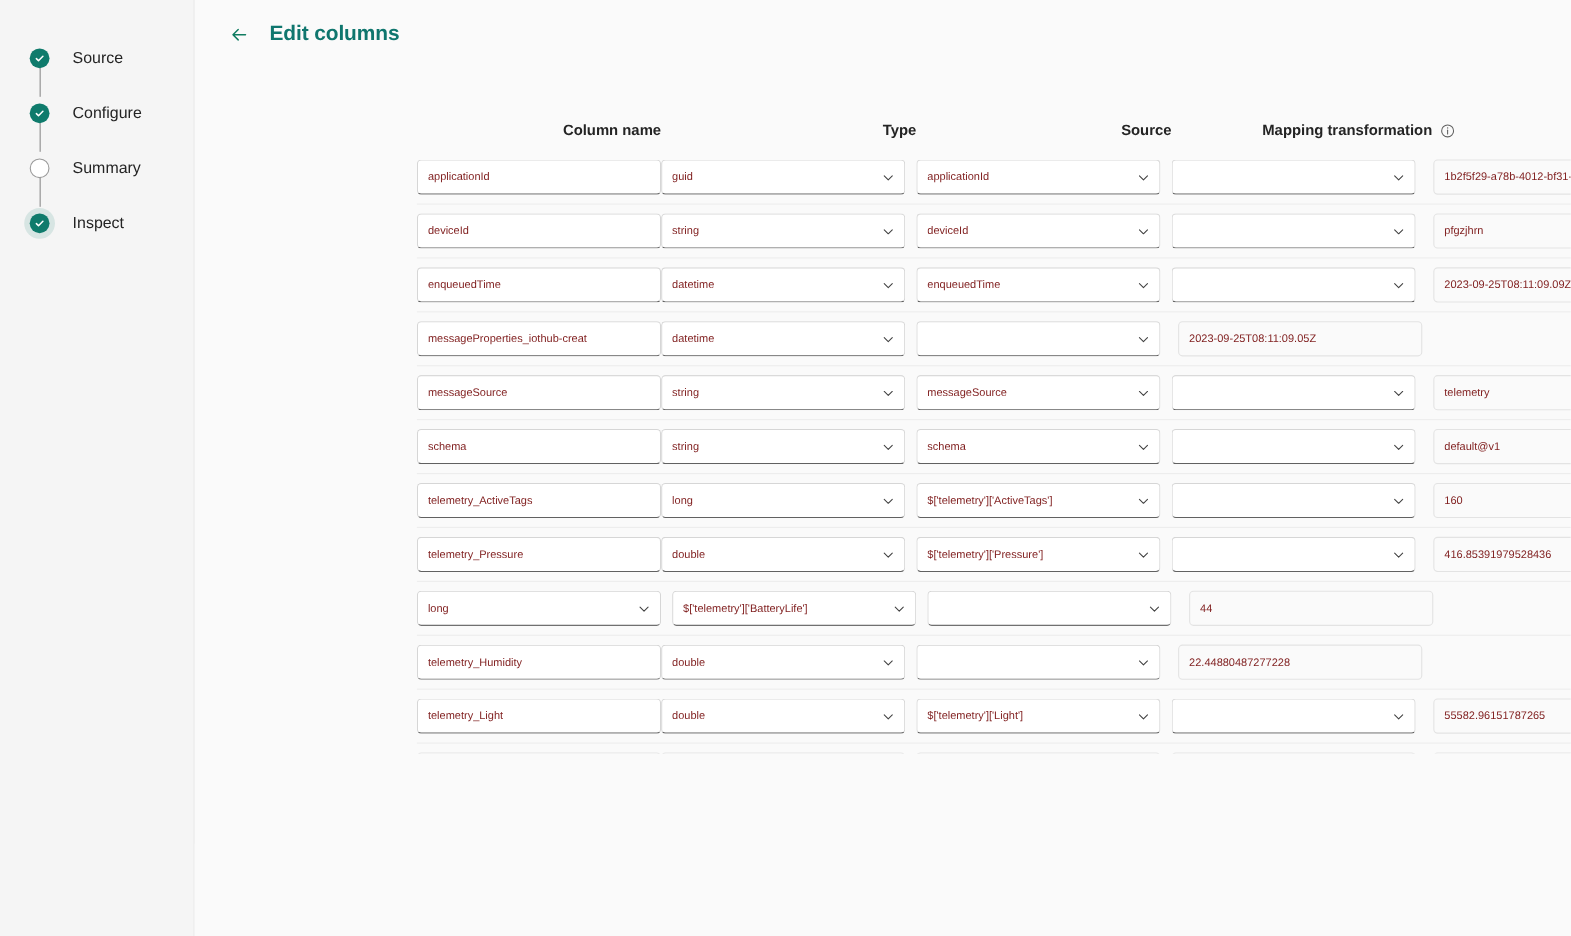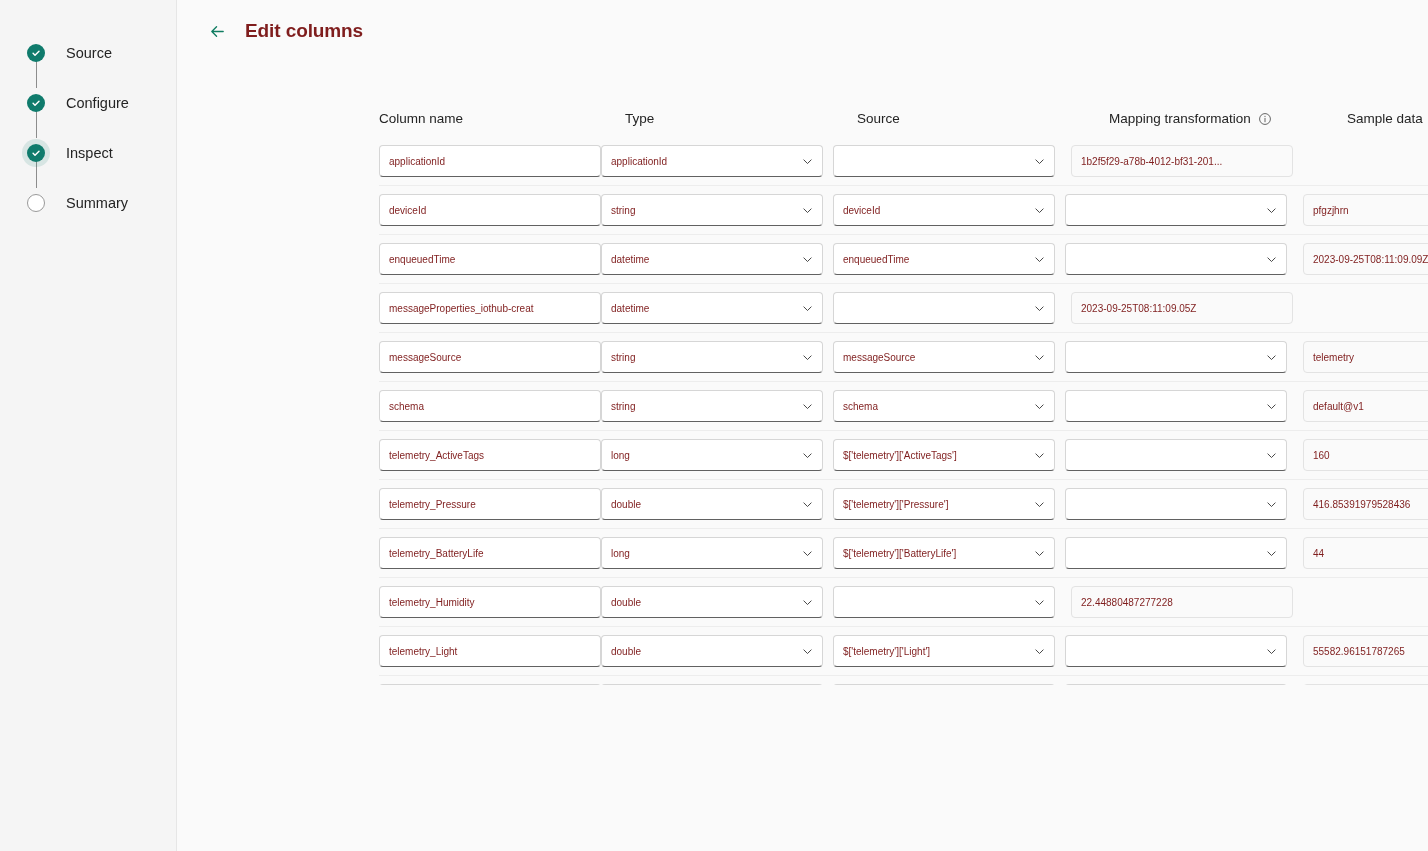--- a/index.html
+++ b/index.html
@@ -116,21 +116,21 @@
     display: flex; align-items: center; justify-content: center;
     background: transparent; border: none; cursor: pointer;
     color: #107c61;
     flex: none;
   }
 
   .panel-title {
     margin-left: 14px;
     font-size: 19px;
     font-weight: bold;
-    color: #7f1d1d;
+    color: #0f766e;
     letter-spacing: -0.1px;
   }
 
   
   .addcol-row {
     display: flex;
     justify-content: flex-end;
     padding-right: 33px;
     height: 36px;
     align-items: center;
@@ -148,29 +148,30 @@
     display: flex;
     height: 26px;
     align-items: flex-start;
     position: relative;
     left: -202px;
     padding-left: 202px;
   }
 
   .ch {
     font-size: 13.5px;
-    font-weight: normal;
+    font-weight: bold;
     color: #242424;
     display: flex;
     align-items: center;
     gap: 7px;
+    justify-content: flex-end;
   }
 
   .ch.c1 { width: 222px; }
-  .ch.c2 { width: 232px; margin-left: 24px; }
+  .ch.c2 { width: 232px; }
   .ch.c3 { width: 232px; }
   .ch.c4 { width: 238px; margin-left: 20px; }
   .ch.c5 { width: 230px; }
 
   .info-icon {
     width: 14px; height: 14px;
     display: inline-flex;
     color: #616161;
   }
 
@@ -278,35 +279,35 @@
         <div class="step">
           <span class="step-marker">
             <span class="step-dot">
               <svg width="10" height="10" viewBox="0 0 12 12" fill="none" stroke="#ffffff" stroke-width="1.7">
                 <path d="M2.5 6.3l2.3 2.3L9.6 3.8" stroke-linecap="round" stroke-linejoin="round"></path>
               </svg>
             </span>
           </span>
           <span class="step-label">Configure</span>
         </div>
+        <div class="step pending">
+          <span class="step-marker">
+            <span class="step-dot"></span>
+          </span>
+          <span class="step-label">Summary</span>
+        </div>
         <div class="step focused">
           <span class="step-marker">
             <span class="step-dot">
               <svg width="10" height="10" viewBox="0 0 12 12" fill="none" stroke="#ffffff" stroke-width="1.7">
                 <path d="M2.5 6.3l2.3 2.3L9.6 3.8" stroke-linecap="round" stroke-linejoin="round"></path>
               </svg>
             </span>
           </span>
           <span class="step-label">Inspect</span>
-        </div>
-        <div class="step pending">
-          <span class="step-marker">
-            <span class="step-dot"></span>
-          </span>
-          <span class="step-label">Summary</span>
         </div>
       </div>
   </aside>
 
   <section class="panel">
 
     <div class="panel-header">
       <button class="back-btn" aria-label="Back">
         <svg width="19" height="19" viewBox="0 0 20 20" fill="none" stroke="currentColor" stroke-width="1.4">
           <path d="M16 10H4M4 10l5-5M4 10l5 5" stroke-linecap="round" stroke-linejoin="round"></path>
@@ -348,20 +349,30 @@
         </div>
 
       <div class="rows-viewport">
         <div class="rows-inner" id="rows-container">
             <div class="row">
               <div class="cell c1">
                 <div class="field input">
                   <span class="txt">applicationId</span>
                 </div>
               </div>
+              <div class="cell c2">
+                <div class="field select">
+                  <span class="txt">guid</span>
+                  <span class="chev">
+                    <svg width="13" height="13" viewBox="0 0 16 16" fill="none" stroke="currentColor" stroke-width="1.2">
+                      <path d="M3.5 6l4.5 4.5L12.5 6" stroke-linecap="round" stroke-linejoin="round"></path>
+                    </svg>
+                  </span>
+                </div>
+              </div>
               <div class="cell c3">
                 <div class="field select">
                   <span class="txt">applicationId</span>
                   <span class="chev">
                     <svg width="13" height="13" viewBox="0 0 16 16" fill="none" stroke="currentColor" stroke-width="1.2">
                       <path d="M3.5 6l4.5 4.5L12.5 6" stroke-linecap="round" stroke-linejoin="round"></path>
                     </svg>
                   </span>
                 </div>
               </div>
@@ -659,25 +670,20 @@
                   </span>
                 </div>
               </div>
               <div class="cell c5">
                 <div class="field readonly">
                   <span class="txt">416.85391979528436</span>
                 </div>
               </div>
             </div>
             <div class="row">
-              <div class="cell c1">
-                <div class="field input">
-                  <span class="txt">telemetry_BatteryLife</span>
-                </div>
-              </div>
               <div class="cell c2">
                 <div class="field select">
                   <span class="txt">long</span>
                   <span class="chev">
                     <svg width="13" height="13" viewBox="0 0 16 16" fill="none" stroke="currentColor" stroke-width="1.2">
                       <path d="M3.5 6l4.5 4.5L12.5 6" stroke-linecap="round" stroke-linejoin="round"></path>
                     </svg>
                   </span>
                 </div>
               </div>

